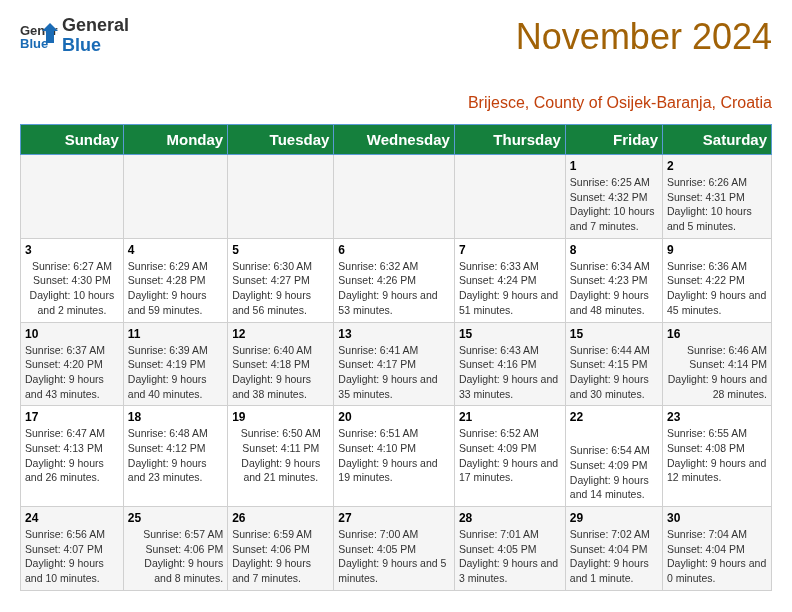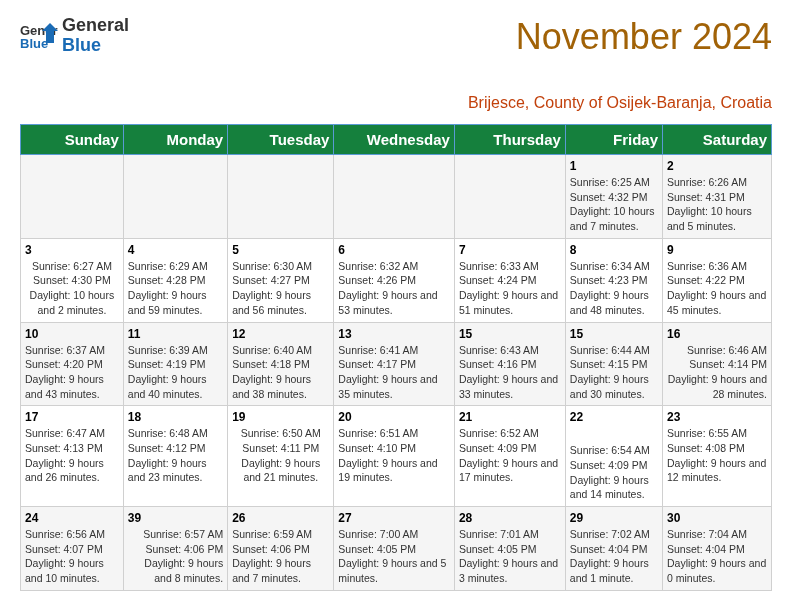--- a/index.html
+++ b/index.html
@@ -209,21 +209,21 @@
           </td>
         </tr>
         <tr>
           <td>
             <span class="day-num">24</span>
             <div class="day-info" style="white-space: pre-line;">Sunrise: 6:56 AM
 Sunset: 4:07 PM
 Daylight: 9 hours and 10 minutes.</div>
           </td>
           <td>
-            <span class="day-num">39</span>
+            <span class="day-num">25</span>
             <div class="day-info" style="white-space: pre-line; text-align: right;">Sunrise: 6:57 AM
 Sunset: 4:06 PM
 Daylight: 9 hours and 8 minutes.</div>
           </td>
           <td>
             <span class="day-num">26</span>
             <div class="day-info" style="white-space: pre-line;">Sunrise: 6:59 AM
 Sunset: 4:06 PM
 Daylight: 9 hours and 7 minutes.</div>
           </td>

